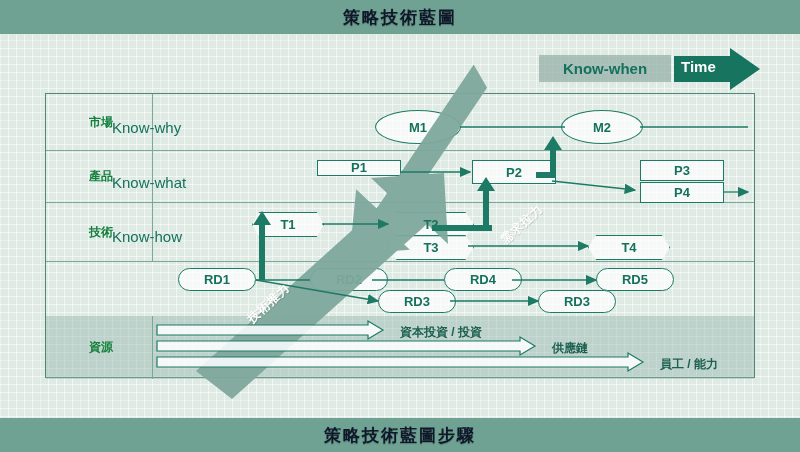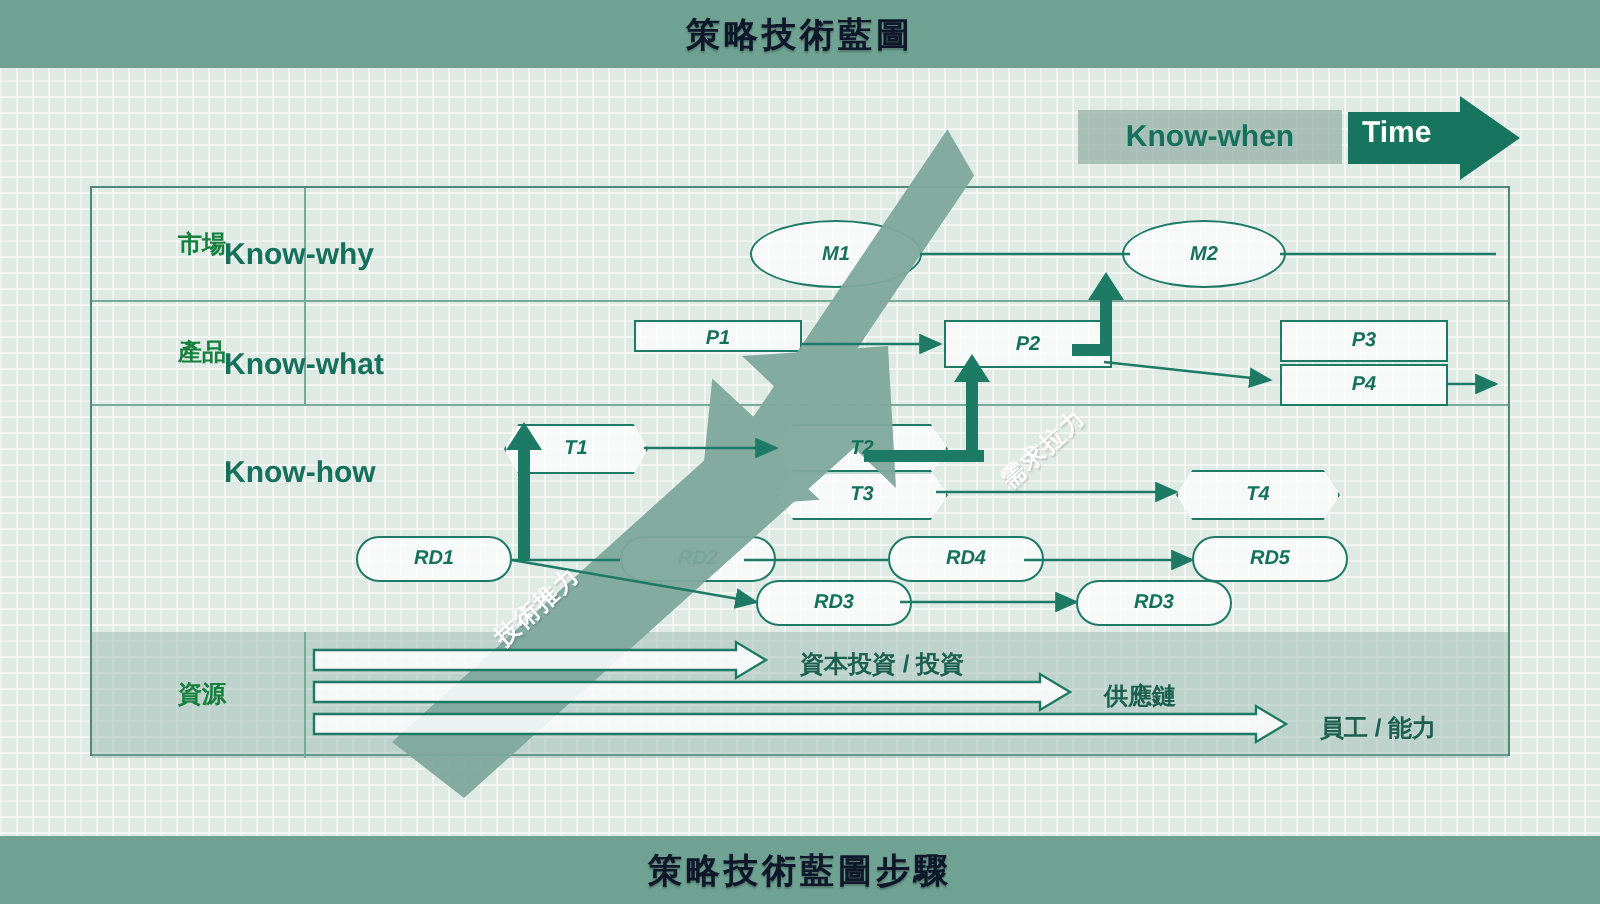--- a/index.html
+++ b/index.html
@@ -55,31 +55,30 @@
   .rowband.shade{background:rgba(140,176,164,.42);}
   .rowband.last{border-bottom:none;}
   .rowlabel{
     position:absolute;left:4px;width:103px;height:100%;
     display:flex;align-items:center;justify-content:center;
     color:#15803d;font-size:12px;font-weight:bold;
     border-right:1px solid #7aa99b;box-sizing:border-box;
   }
   .rowkey{
     position:absolute;left:112px;
-    color:#15715c;font-size:15px;font-weight:bold;
+    color:#15715c;font-size:15px;font-weight:normal;
   }
 
   
   .node{
     position:absolute;box-sizing:border-box;
     display:flex;align-items:center;justify-content:center;
-    color:#15715c;font-weight:bold;font-size:10px;
+    color:#15715c;font-weight:bold;font-size:13px;
     background:rgba(255,255,255,.72);
     border:1.6px solid #1d7a64;
-    font-style:italic;
   }
   .ell{border-radius:50%;}
   .rect{}
   .round{border-radius:12px;}
   .hex{background:transparent;border:none;}
   .hexbox{
     position:absolute;inset:0;
     background:rgba(255,255,255,.72);
     border:1.6px solid #1d7a64;
     clip-path:polygon(10% 0,90% 0,100% 50%,90% 100%,10% 100%,0 50%);
@@ -114,20 +113,23 @@
 </svg>
 <div id="timelabel">Time</div>
 
 <div id="grid">
   <div class="rowband" style="top:0;height:57px;">
     <div class="rowlabel">市場</div>
   </div>
   <div class="rowband" style="top:57px;height:52px;">
     <div class="rowlabel">產品</div>
   </div>
+  <div class="rowband" style="top:109px;height:59px;">
+    <div class="rowlabel">技術</div>
+  </div>
   <div class="rowband shade last" style="top:222px;height:63px;">
     <div class="rowlabel">資源</div>
   </div>
 </div>
 
 <div class="rowkey" style="top:119px;">Know-why</div>
 <div class="rowkey" style="top:174px;">Know-what</div>
 <div class="rowkey" style="top:228px;">Know-how</div>
 
 <svg class="layer" id="bigarrows">

